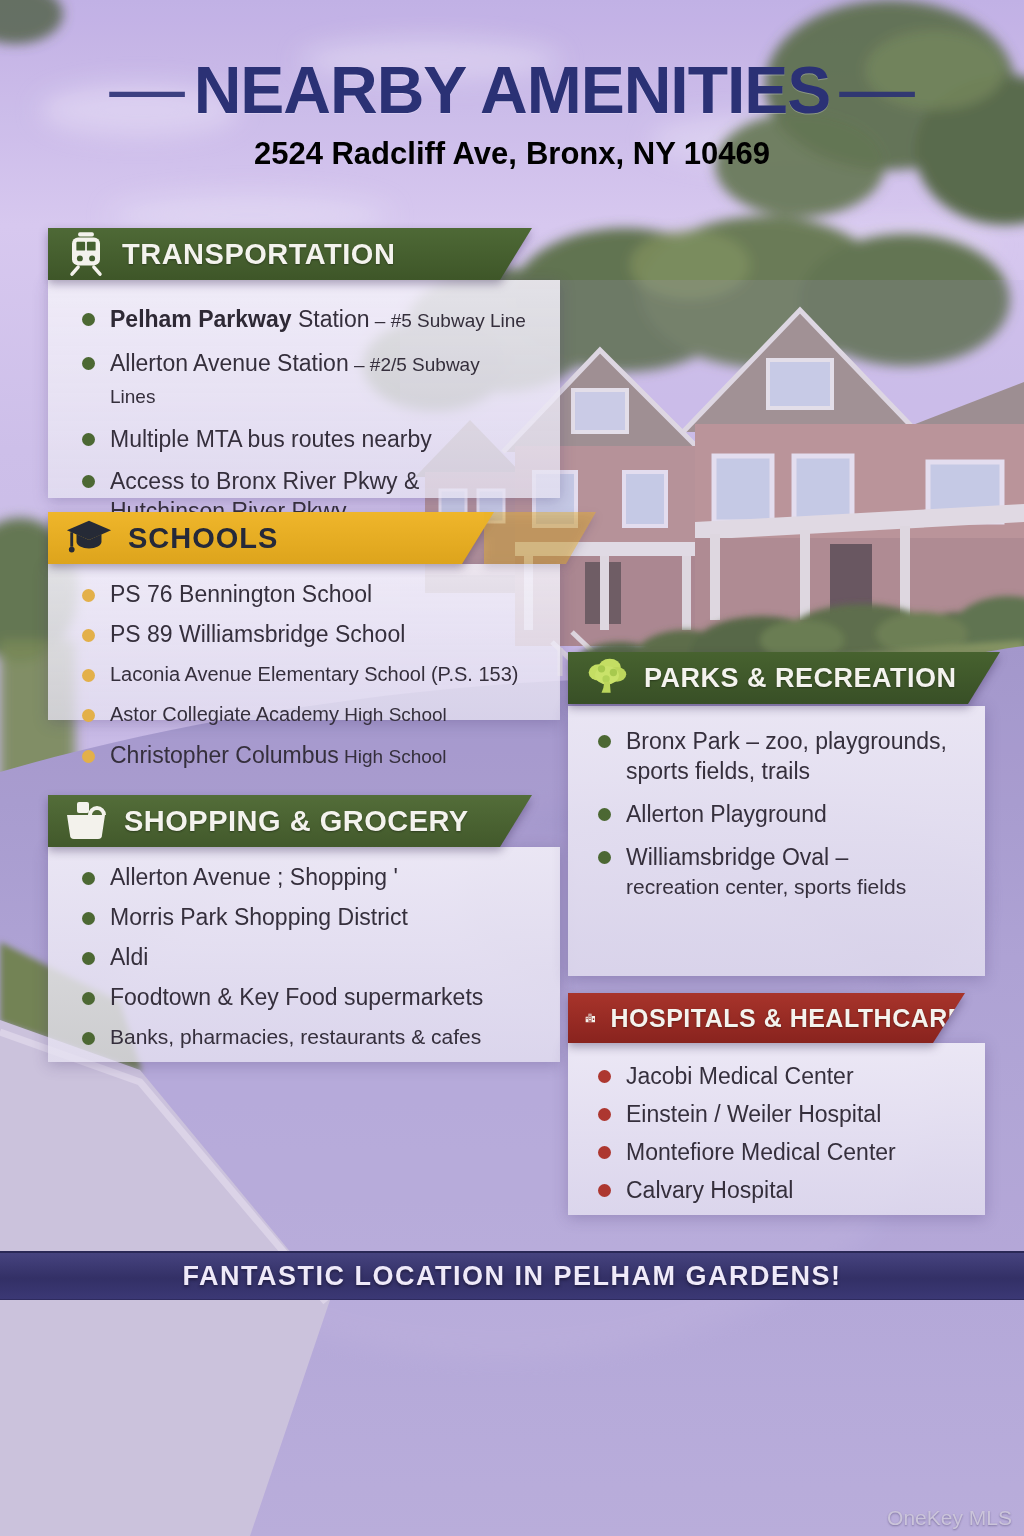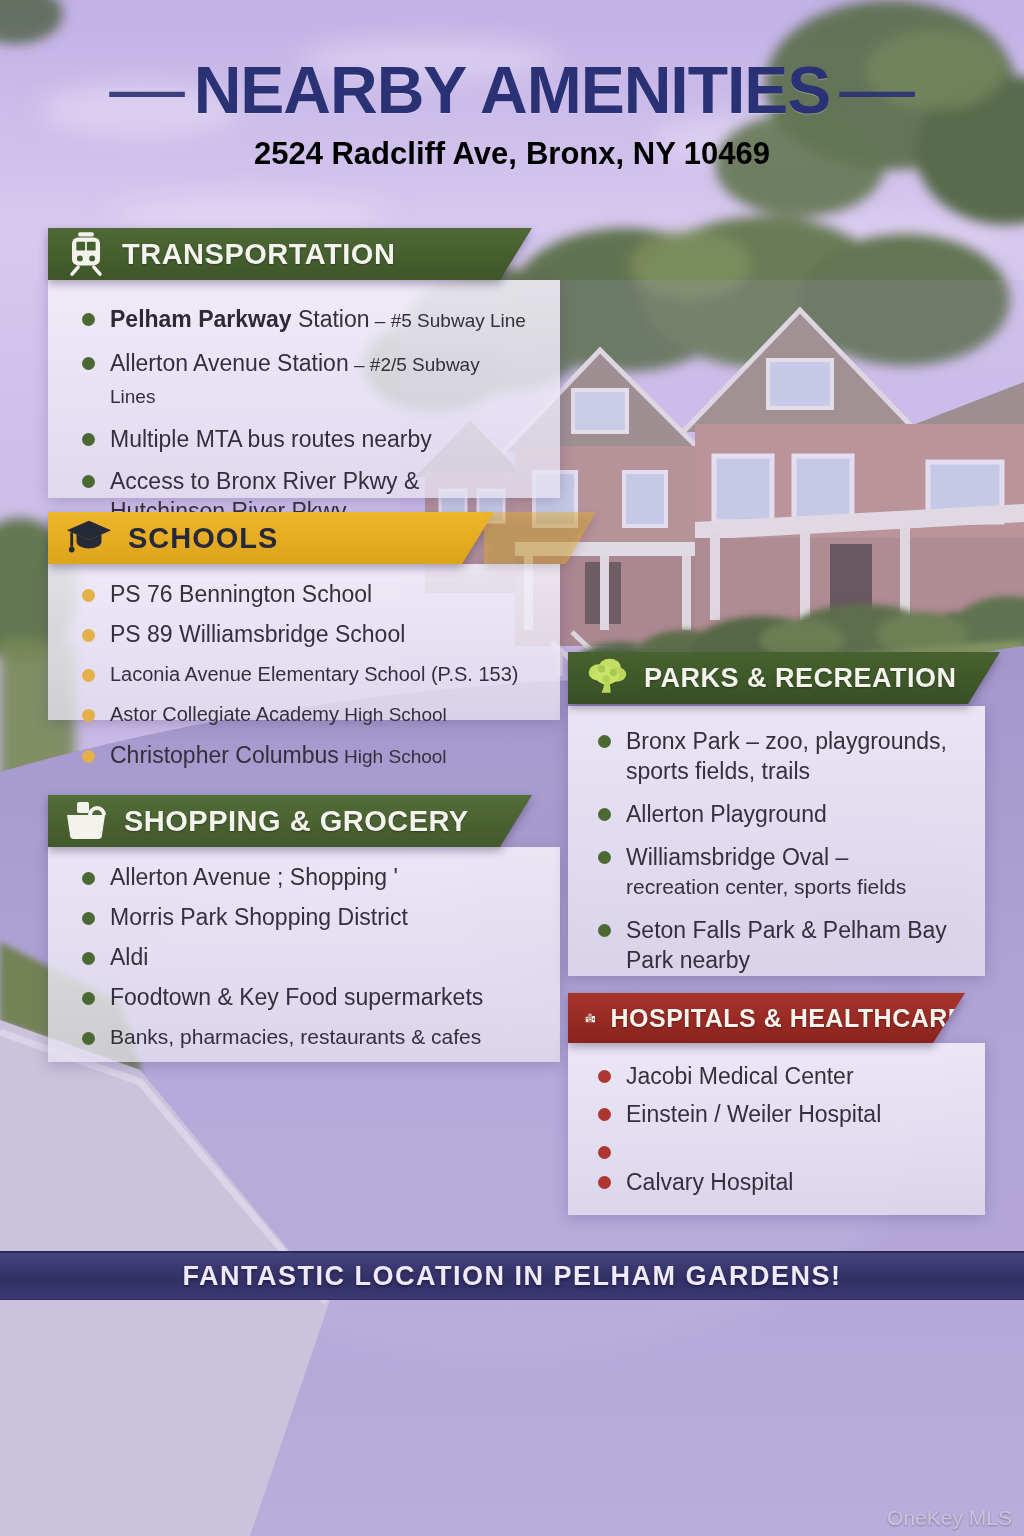--- a/index.html
+++ b/index.html
@@ -386,24 +386,20 @@
         <span class="txt"><span>Bronx Park</span><span class="s"> – zoo, playgrounds,</span><span class="l2">sports fields, trails</span></span>
       </li>
       <li>
         <span class="bullet"></span>
         <span class="txt"><span>Allerton Playground</span></span>
       </li>
       <li>
         <span class="bullet"></span>
         <span class="txt"><span>Williamsbridge Oval –</span><span class="l2 l2-sm">recreation center, sports fields</span></span>
       </li>
-      <li>
-        <span class="bullet"></span>
-        <span class="txt"><span>Seton Falls Park &amp; Pelham Bay</span><span class="l2">Park nearby</span></span>
-      </li>
     </ul>
   </section>
 
   <div class="bannerwrap sec-hosp-banner">
     <div class="banner">
       <svg width="44" height="40" viewBox="0 0 48 44">
         <rect x="3" y="16" width="13" height="26" rx="1" fill="#f3f2ec"></rect>
         <rect x="30" y="13" width="16" height="29" rx="1" fill="#f3f2ec"></rect>
         <rect x="15" y="2" width="16" height="40" rx="1" fill="#f3f2ec"></rect>
         <rect x="14" y="2" width="1.6" height="40" fill="#8f241f"></rect>
@@ -426,20 +422,21 @@
       <li>
         <span class="bullet"></span>
         <span class="txt"><span>Jacobi Medical Center</span></span>
       </li>
       <li>
         <span class="bullet"></span>
         <span class="txt"><span>Einstein / Weiler Hospital</span></span>
       </li>
       <li>
         <span class="bullet"></span>
+        <span class="txt"><span>Montefiore Medical Center</span></span>
       </li>
       <li>
         <span class="bullet"></span>
         <span class="txt"><span>Calvary Hospital</span></span>
       </li>
     </ul>
   </section>
 
   <div class="footerband">
     <span>FANTASTIC LOCATION IN PELHAM GARDENS!</span>

